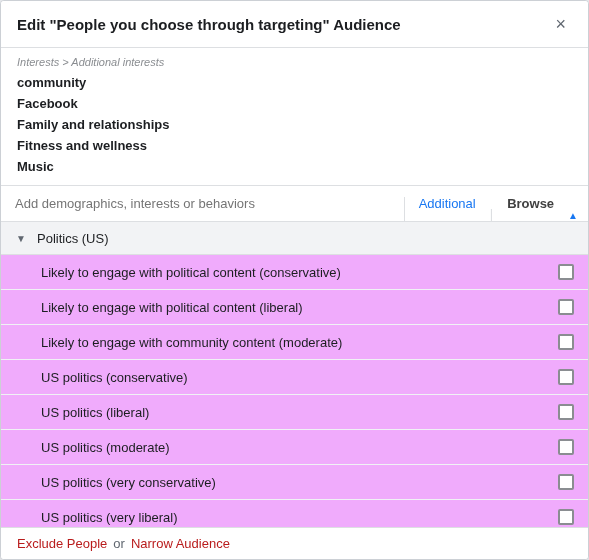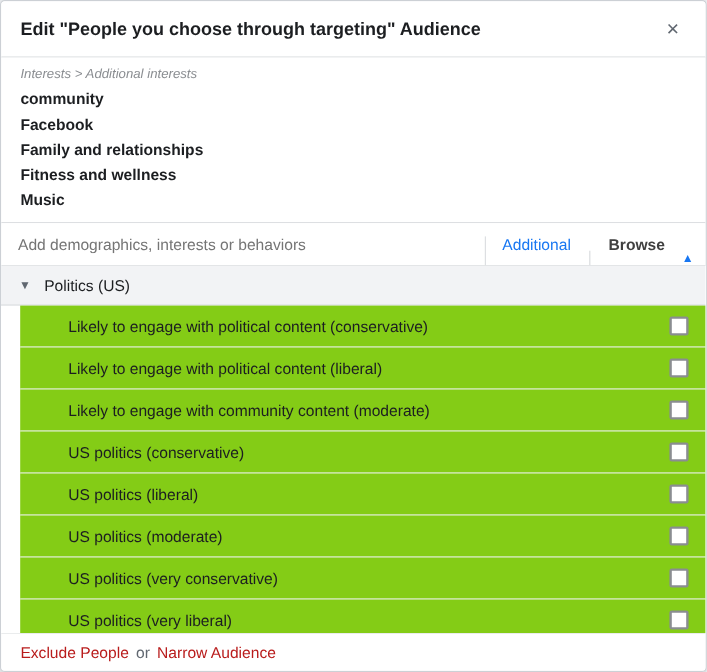--- a/index.html
+++ b/index.html
@@ -130,23 +130,22 @@
       font-size: 13px;
       font-weight: 400;
       color: #1c1e21;
     }
 
     .option-row {
       display: flex;
       align-items: center;
       padding: 9px 14px 9px 40px;
       border-bottom: 1px solid #f0f2f5;
-      background: #84cc16;
-      cursor: pointer;
-      margin-left: 16px;
+      background: #f0abfc;
+      cursor: pointer;
     }
     .option-label {
       flex: 1;
       font-size: 13px;
       color: #1c1e21;
     }
     .option-checkbox {
       width: 16px;
       height: 16px;
       border: 2px solid #8a8d91;

